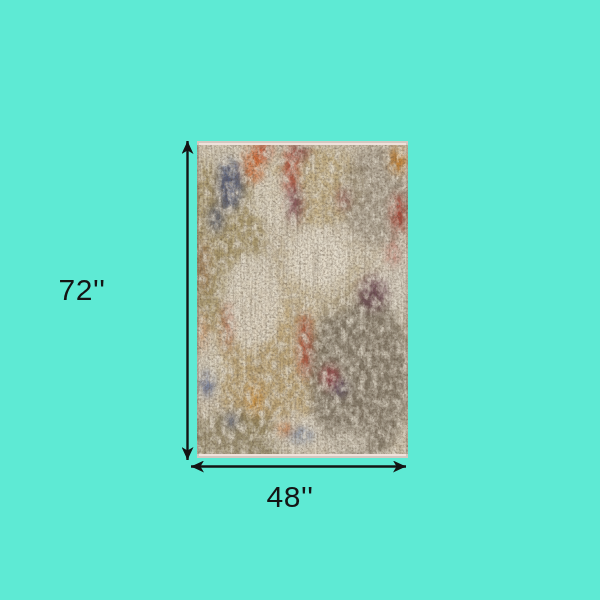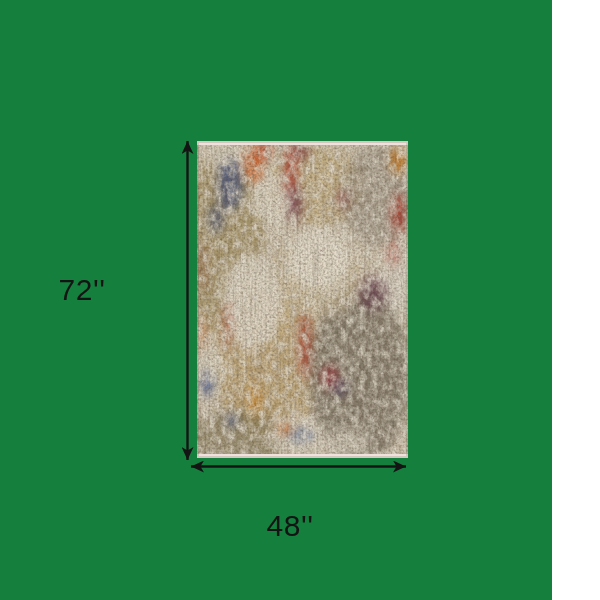--- a/index.html
+++ b/index.html
@@ -4,23 +4,23 @@
 <title></title>
 <style>
   html, body {
     margin: 0;
     padding: 0;
     background: #ffffff;
     font-family: "Liberation Sans", sans-serif;
   }
   .canvas {
     position: relative;
-    width: 552px;
+    width: 600px;
     height: 600px;
-    background: #15803d;
+    background: #5eead4;
     overflow: hidden;
   }
   .rug {
     position: absolute;
     left: 197px;
     top: 141px;
     width: 211px;
     height: 317px;
   }
   .rug svg {
@@ -42,21 +42,21 @@
   }
   .dim-label {
     position: absolute;
     transform: translate(-50%, -50%);
     font-size: 30px;
     font-weight: 400;
     letter-spacing: 0.5px;
     white-space: nowrap;
   }
   .label-h { left: 82px;  top: 290px; }
-  .label-w { left: 290px; top: 526px; }
+  .label-w { left: 290px; top: 497px; }
 </style>
 </head>
 <body>
 
 <div class="canvas">
 
   <div class="rug">
     <svg viewBox="0 0 211 317" preserveAspectRatio="none" xmlns="http://www.w3.org/2000/svg">
       <defs>
         <filter id="blobBlur" x="-20%" y="-20%" width="140%" height="140%" color-interpolation-filters="sRGB">

